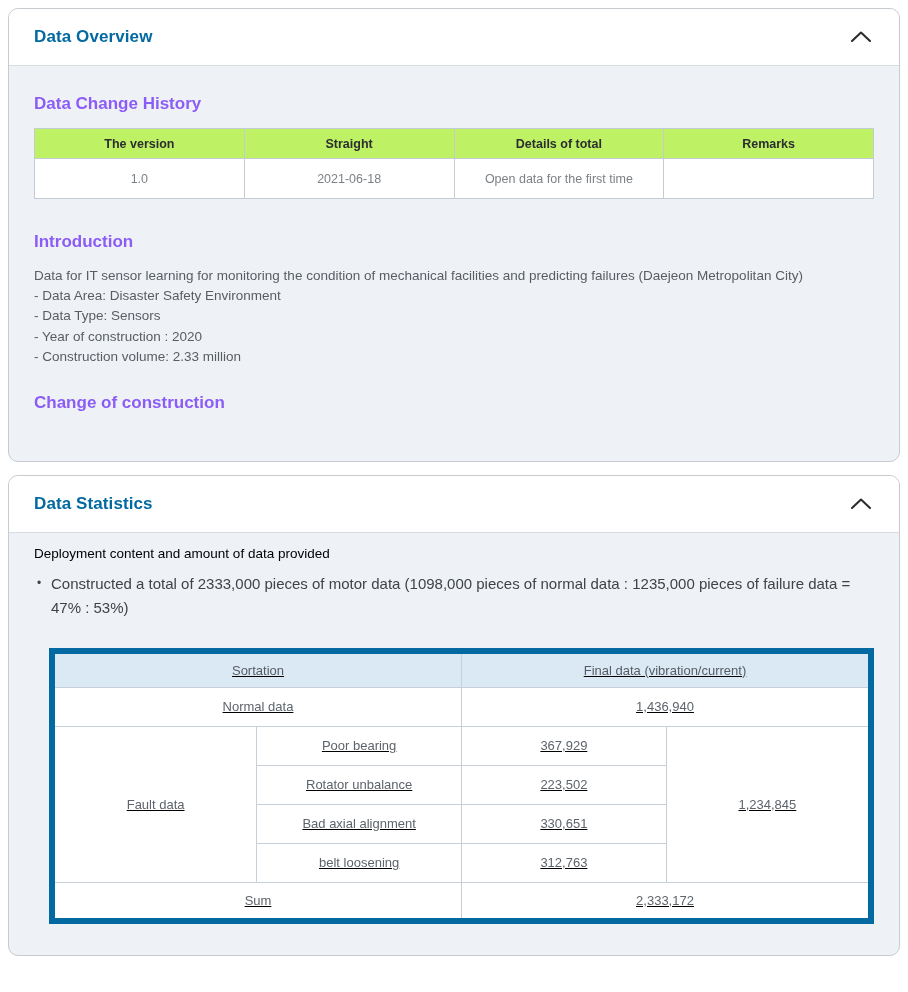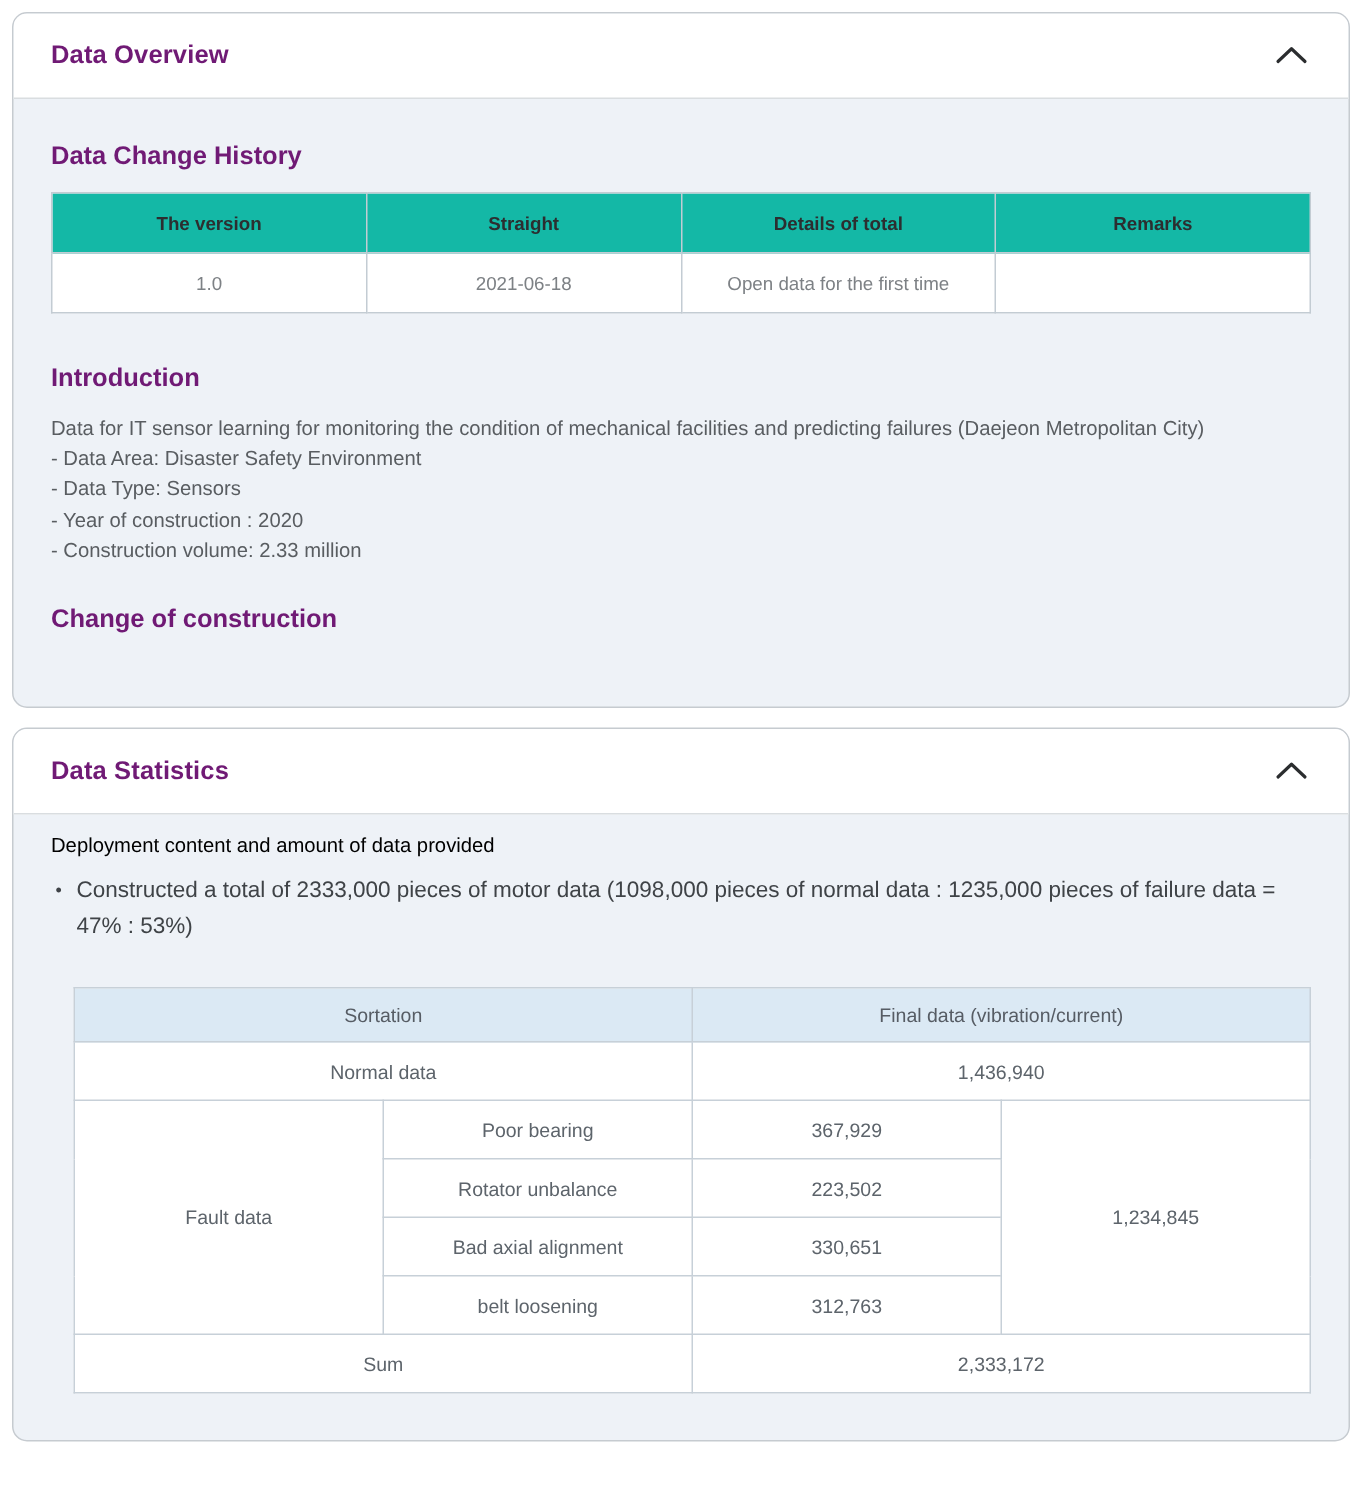--- a/index.html
+++ b/index.html
@@ -25,45 +25,45 @@
     padding: 0 25px 0 25px;
     display: flex;
     align-items: center;
     justify-content: space-between;
     border-bottom: 1px solid #d9dde0;
     cursor: pointer;
   }
   .panel-title {
     font-size: 17px;
     font-weight: bold;
-    color: #701a75;
+    color: #0369a1;
     letter-spacing: 0.1px;
   }
   .chevron { display: inline-flex; align-items: center; padding: 2px; }
 
   
   .panel-body { padding: 28px 25px 34px 25px; }
   .section-heading {
     font-size: 17px;
     font-weight: bold;
-    color: #701a75;
+    color: #8b5cf6;
     margin-bottom: 14px;
   }
 
   table { border-collapse: collapse; width: 100%; background: #ffffff; }
 
   .history-table { margin-bottom: 33px; border: 1px solid #b9c2c9; }
   .history-table th, .history-table td {
     border: 1px solid #c3ccd3;
     text-align: center;
     vertical-align: middle;
   }
   .history-table th {
-    background: #14b8a6;
-    height: 40px;
+    background: #bef264;
+    height: 30px;
     font-size: 12.5px;
     font-weight: bold;
     color: #2c2e30;
   }
   .history-table td {
     height: 40px;
     font-size: 12.5px;
     color: #7d8185;
     font-weight: normal;
   }
@@ -97,21 +97,22 @@
     position: absolute;
     left: 3px;
     top: 0;
     color: #3f4347;
     font-size: 12px;
   }
 
   .stats-table {
     width: calc(100% - 15px);
     margin-left: 15px;
-    border: 1px solid #0369a1;
+    border: 6px solid #0369a1;
+    text-decoration: underline;
   }
   .stats-table th, .stats-table td {
     border: 1px solid #c7d0d8;
     text-align: center;
     vertical-align: middle;
   }
   .stats-table th {
     background: #dbe9f4;
     height: 36px;
     font-size: 13px;

